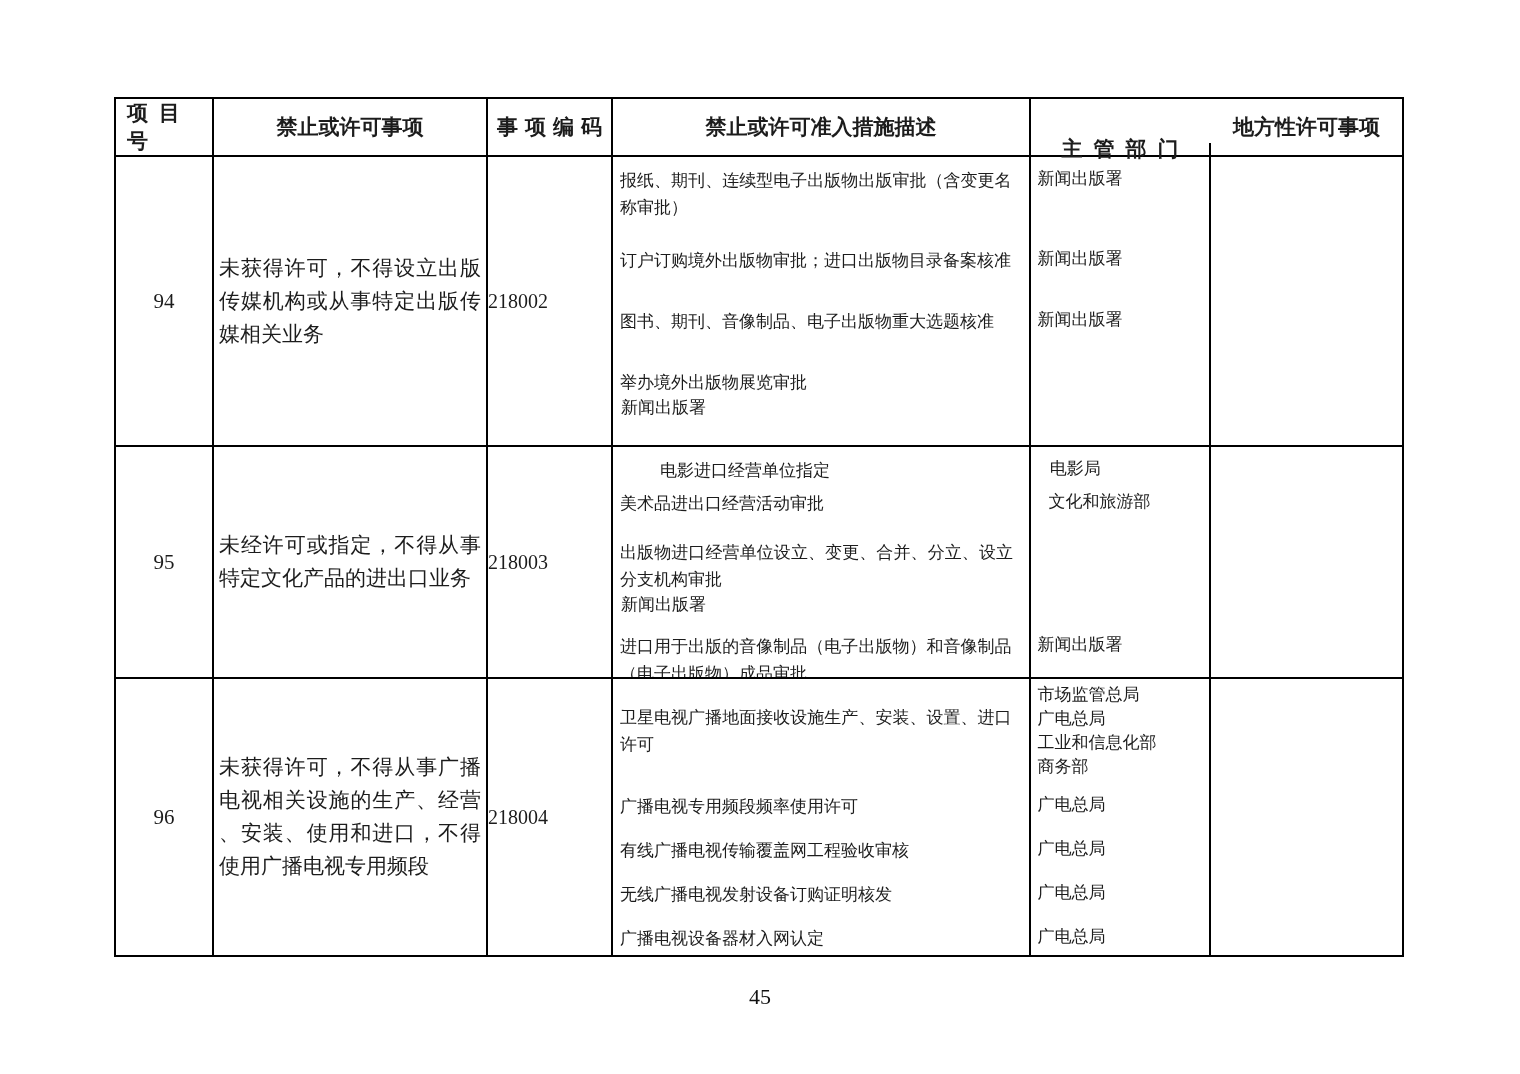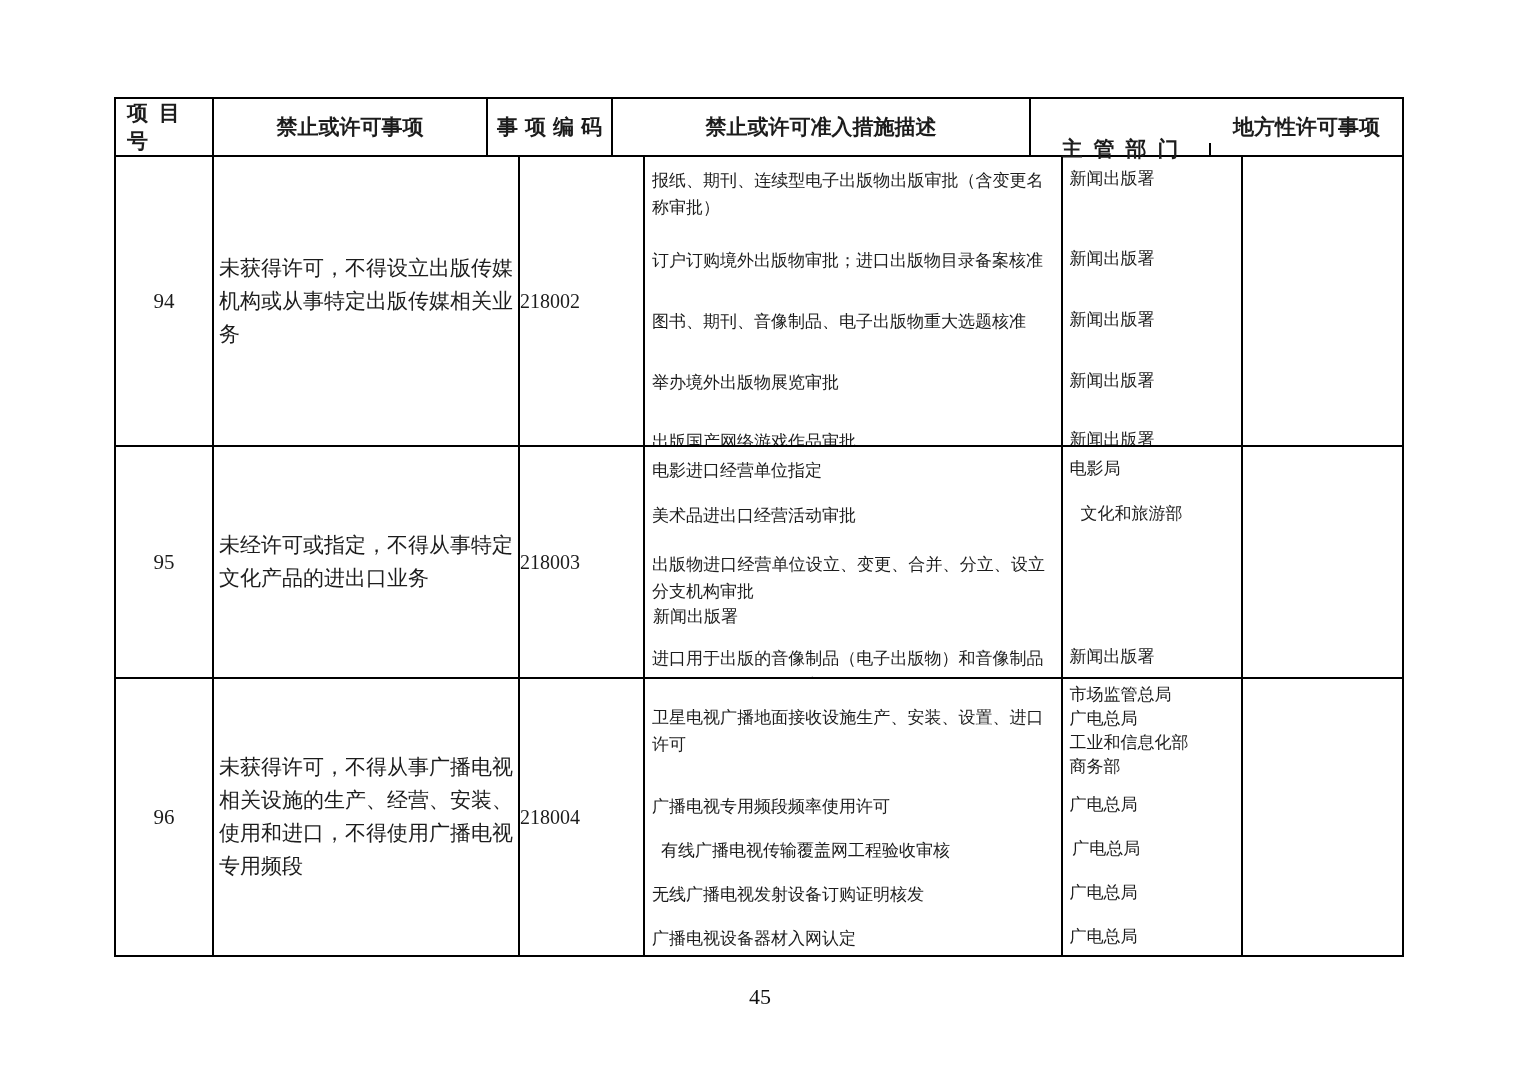--- a/index.html
+++ b/index.html
@@ -15,21 +15,21 @@
     width:1290px;height:860px;
     border:2px solid #000;
     box-sizing:border-box;
     display:flex;flex-direction:column;
   }
   .tr{display:flex;box-sizing:border-box;border-bottom:2px solid #000;}
   .tr:last-child{border-bottom:none;}
   .td{box-sizing:border-box;border-right:2px solid #000;overflow:hidden;}
   .td:last-child{border-right:none;}
   .c1{width:98px;display:flex;align-items:center;justify-content:center;}
-  .c2{width:306px;display:flex;flex-direction:column;justify-content:center;padding:0 5px;}
+  .c2{width:274px;display:flex;flex-direction:column;justify-content:center;padding:0 5px;}
   .c3{width:125px;display:flex;align-items:center;padding-left:0;}
   .c4{width:598px;position:relative;display:flex;flex-direction:column;}
   .c4::after{content:"";position:absolute;left:416px;top:0;bottom:0;width:2px;background:#000;}
   .c5{flex:1;}
   
   .header{height:58px;font-weight:bold;font-size:21px;}
   .header .hc{display:flex;align-items:center;justify-content:center;box-sizing:border-box;border-right:2px solid #000;}
   .header .hc:last-child{border-right:none;}
   .h1{width:98px;}.h2{width:274px;}.h3{width:125px;}.h4{width:418px;}.h5{width:180px;margin-top:44px;}.h6{flex:1;}
   .sp1{letter-spacing:11px;padding-left:11px;}
@@ -55,25 +55,25 @@
     line-break:anywhere;overflow-wrap:anywhere;
   }
   .dept{
     width:180px;box-sizing:border-box;
     padding-left:8px;
     font-size:17px;line-height:24px;
     white-space:pre-line;
   }
   
   .row94 .p1{margin-top:10px;} .row94 .p2{margin-top:26px;}
-  .row94 .p3{margin-top:34px;} .row94 .p4{margin-top:34px;} .row94 .p5{margin-top:32px;}
-  .row95 .p1{margin-top:10px;} .row95 .p2{margin-top:18px;gap:36px;}
+  .row94 .p3{margin-top:34px;} .row94 .p4{margin-top:34px;flex-direction:column;} .row94 .p5{margin-top:32px;}
+  .row95 .p1{margin-top:10px;padding-left:40px;} .row95 .p2{margin-top:6px;gap:36px;}
   .row95 .p3{margin-top:22px;flex-direction:column;} .row95 .p4{margin-top:16px;}
   .row96 .p1{margin-top:4px;}  .row96 .p2{margin-top:14px;}
-  .row96 .p3{margin-top:17px;margin-left:9px;} .row96 .p4{margin-top:17px;} .row96 .p5{margin-top:17px;}
+  .row96 .p3{margin-top:17px;} .row96 .p4{margin-top:17px;} .row96 .p5{margin-top:17px;}
   #page-number{
     position:absolute;left:0;right:0;top:984px;
     text-align:center;font-size:22px;color:#111;
   }
 </style>
 </head>
 <body>
 
 <div id="page">
   <div id="doc-table">

